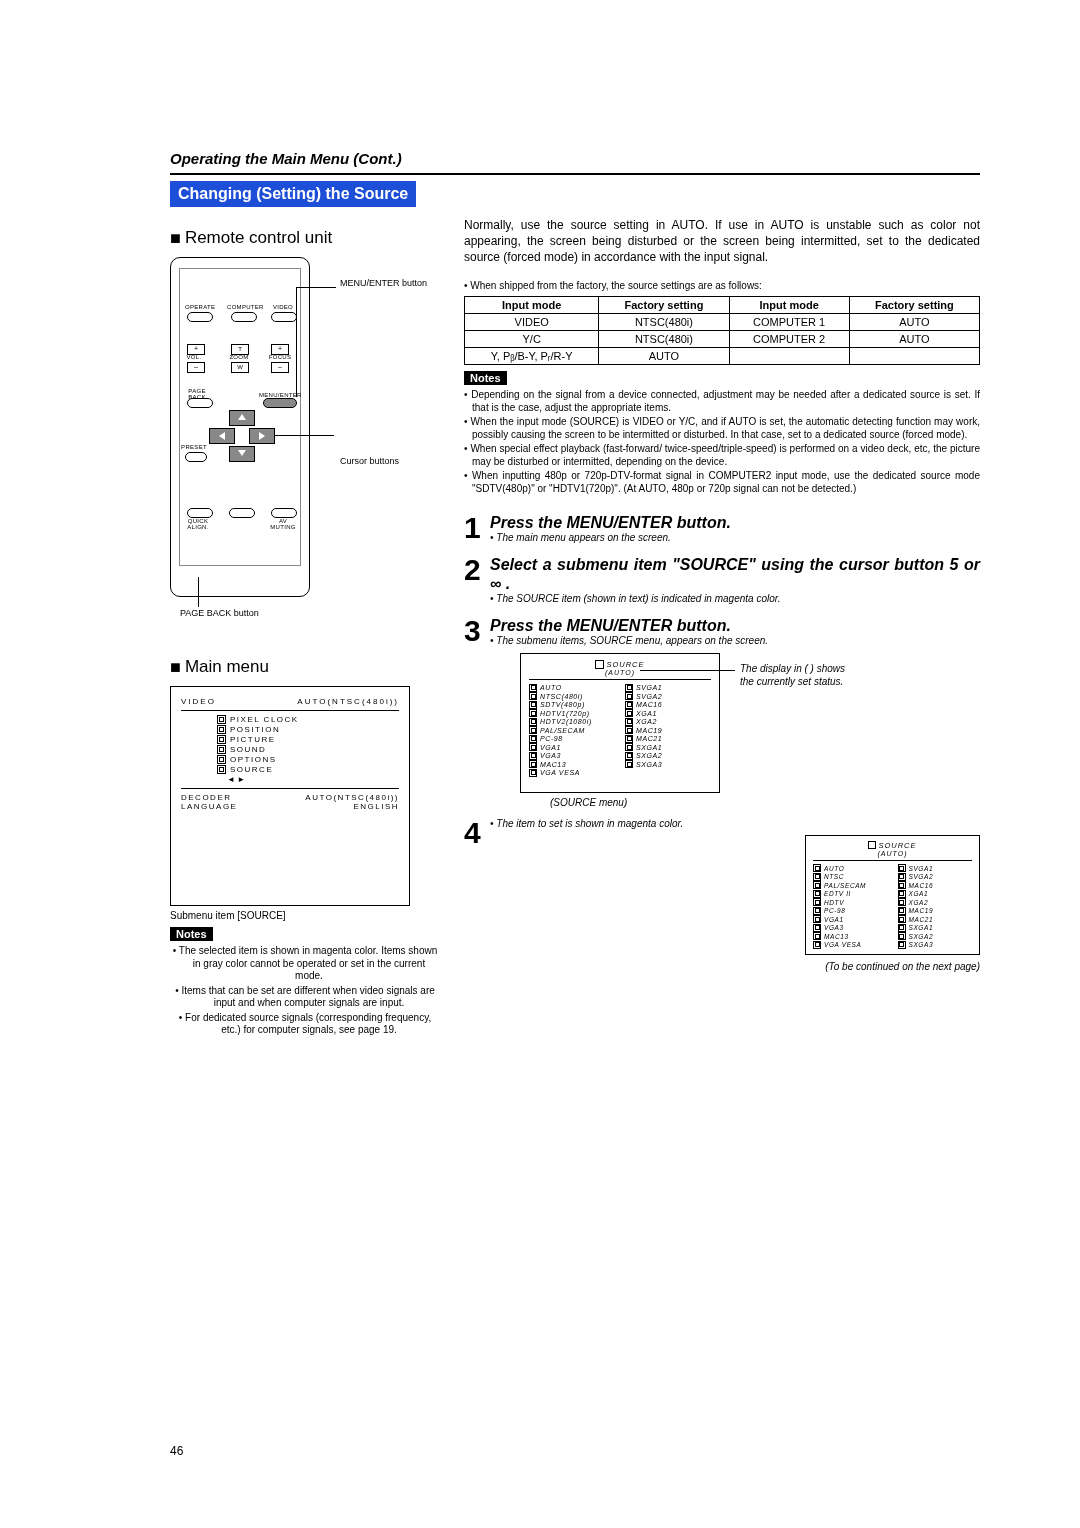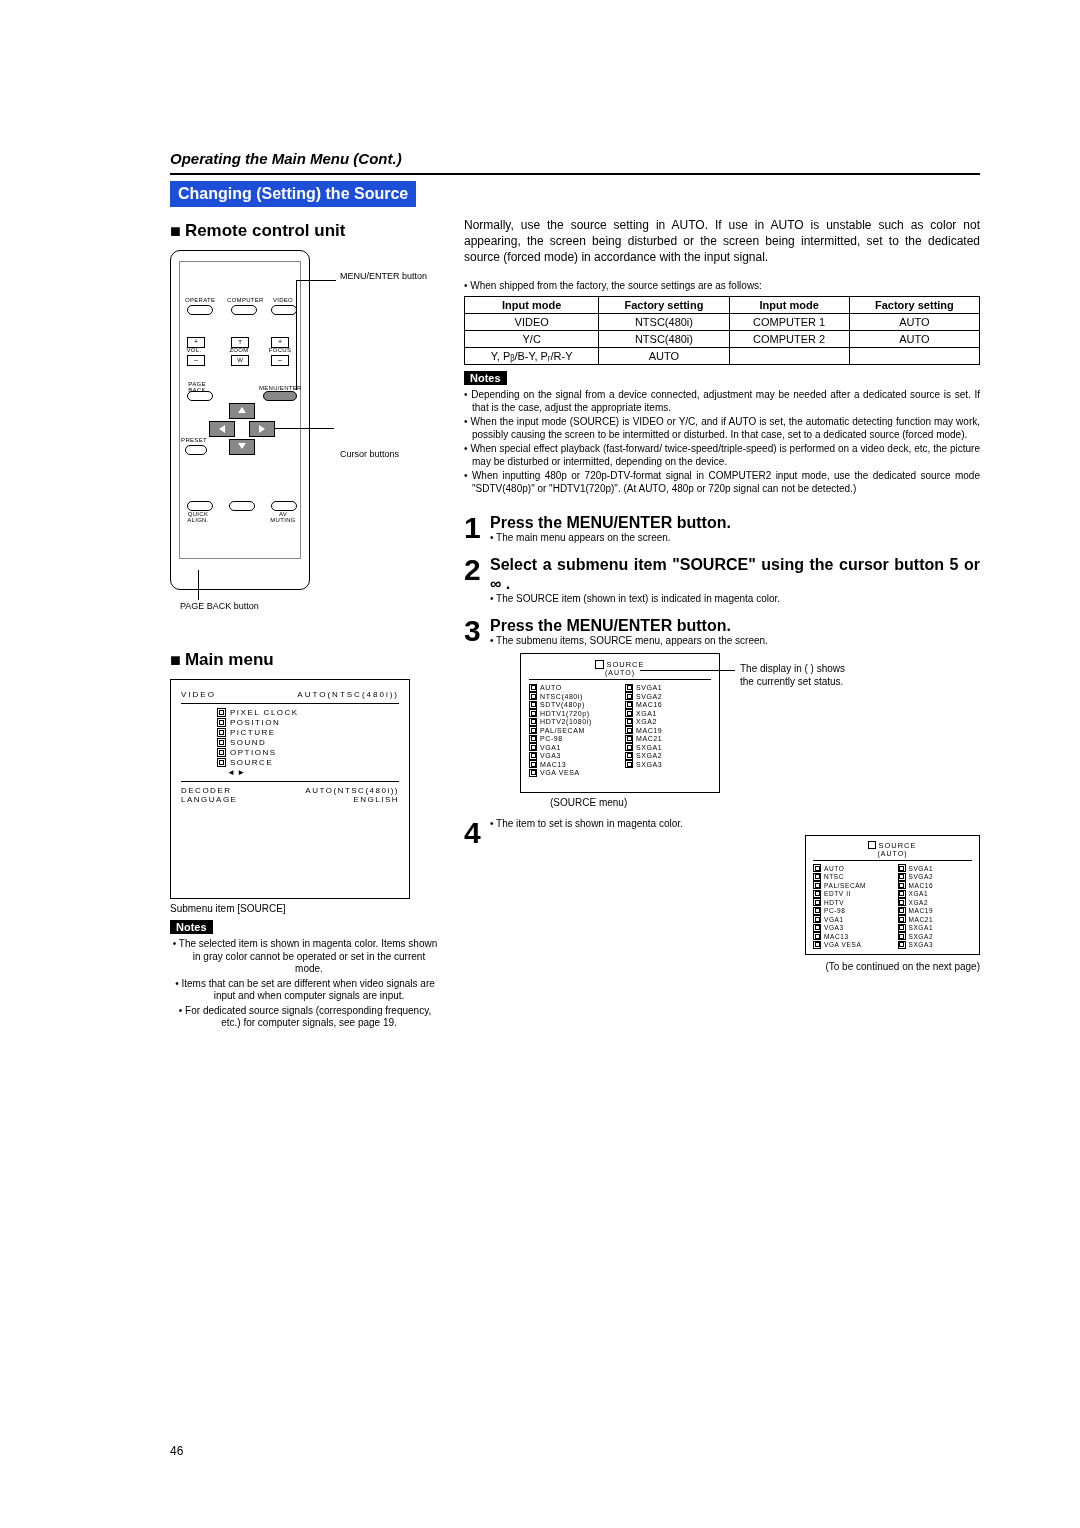--- a/index.html
+++ b/index.html
@@ -32,41 +32,41 @@
     font-size: 16px;
     padding: 4px 8px;
     display: inline-block;
     margin-bottom: 10px;
   }
   .columns { display: flex; gap: 24px; }
   .col-left { width: 270px; flex: 0 0 270px; }
   .col-right { flex: 1; }
   .h-subsection {
     font-size: 17px;
-    font-weight: bold;
-    margin: 4px 0 8px 0;
+    font-weight: normal;
+    margin: 11px 0 8px 0;
   }
   .square { display:inline-block; margin-right:4px; font-size:18px; vertical-align:-1px;}
   .body-text { font-size: 12px; line-height: 1.35; text-align: justify; }
   .tiny { font-size: 10px; line-height: 1.25; }
   .bullet { text-indent:-8px; padding-left:8px; margin-bottom:2px;text-align:center;}
   .notes-label {
     background:#000; color:#fff; font-size:11px; font-weight:bold;
     display:inline-block; padding:1px 6px; margin:6px 0 4px 0;
   }
   table.factory {
     border-collapse: collapse; width:100%; font-size:11px; margin-top:4px;
   }
   table.factory th, table.factory td {
     border:1px solid #000; padding:2px 4px; text-align:center;
   }
   table.factory th { font-weight:bold; }
   .step-row { display:flex; align-items:flex-start; margin-top:10px; }
   .step-num { font-size:30px; font-weight:bold; line-height:1; width:26px; }
-  .step-body { flex:1; }
+  .step-body { flex:1;font-style:italic; }
   .step-title { font-size:16px; font-weight:bold; line-height:1.2; }
   .page-num { position:absolute; bottom:70px; left:170px; font-size:12px;text-align:center; }
 
   
   .remote-wrap { position:relative; width:270px; height:380px; }
   .remote {
     position:absolute; left:0; top:0;
     width:140px; height:340px;
     border:1px solid #000; border-radius:10px;
     box-sizing:border-box;

